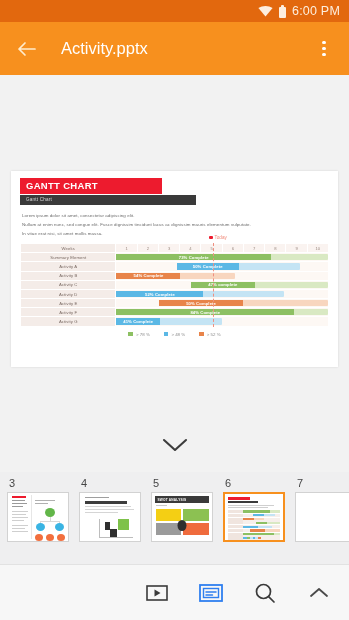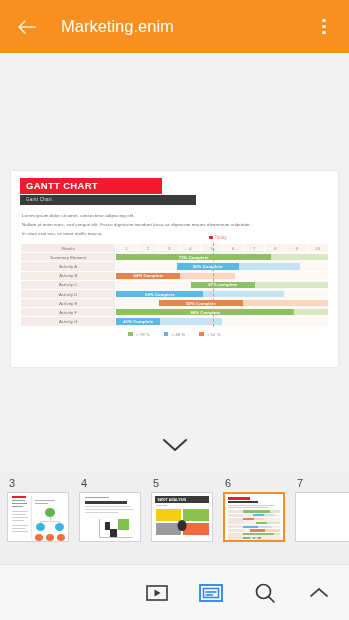--- a/index.html
+++ b/index.html
@@ -170,28 +170,40 @@
     padding-right: 16px; gap: 26px;
   }
   .navbtn { width: 28px; height: 28px; display: flex; align-items: center;
     justify-content: center; cursor: pointer; }
 </style>
 </head>
 <body>
 
 <div id="app">
 
+  <div class="statusbar">
+    <span class="wifi-ic">
+      <svg width="15" height="11" viewBox="0 0 15 11">
+          <path d="M0.4 2.1 L7.5 10.6 L14.6 2.1 C10.5 -0.7 4.5 -0.7 0.4 2.1 Z" fill="#fdeede"></path>
+        </svg>
+    </span>
+    <span class="batt-ic">
+      <span class="cap"></span>
+        <span class="body"></span>
+    </span>
+    <span class="clock">6:00 PM</span>
+  </div>
 
   <div class="appbar">
     <span class="back-btn">
       <svg width="26" height="26" viewBox="0 0 26 26">
         <path d="M21 13 H5 M11 7 L5 13 L11 19" fill="none" stroke="#ffeccd" stroke-width="1.7" stroke-linecap="round" stroke-linejoin="round"></path>
       </svg>
     </span>
-    <span class="doc-title">Marketing.enim</span>
+    <span class="doc-title">Activity.pptx</span>
     <span class="kebab">
       <i></i>
         <i></i>
         <i></i>
     </span>
   </div>
 
   <div class="canvas">
 
     <div class="slide">

